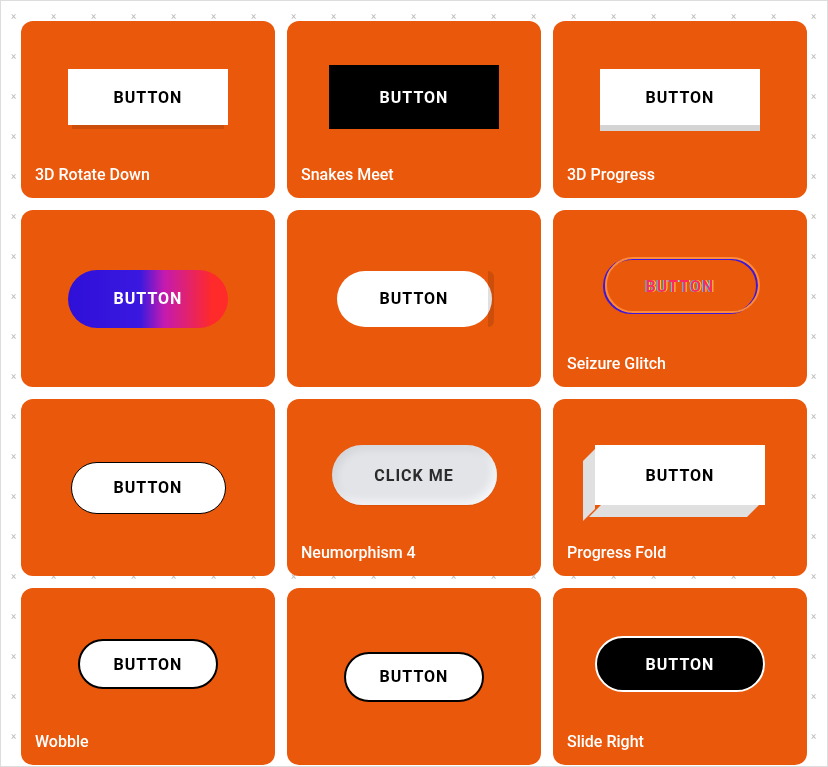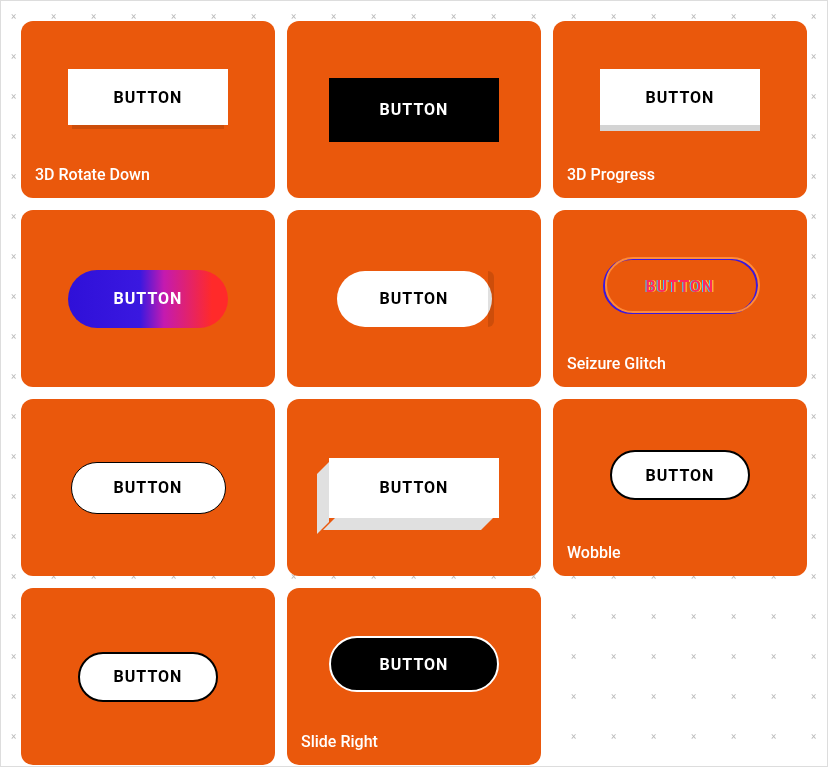--- a/index.html
+++ b/index.html
@@ -121,20 +121,21 @@
     </div>
     <div class="title">3D Rotate Down</div>
   </div>
 
   <div class="card">
     <div class="btn-area">
       <div class="btn btn-rect-black">
           <span>BUTTON</span>
         </div>
     </div>
+    <div class="title">Snakes Meet</div>
   </div>
 
   <div class="card">
     <div class="btn-area">
       <div class="btn btn-rect-white shadow2">
           <span>BUTTON</span>
         </div>
     </div>
     <div class="title">3D Progress</div>
   </div>
@@ -165,27 +166,36 @@
   </div>
 
   <div class="card">
     <div class="btn-area">
       <div class="btn btn-pill-white-thin">
           <span>BUTTON</span>
         </div>
     </div>
   </div>
 
+  <div class="card">
+    <div class="btn-area">
+      <div class="btn btn-pill-neu">
+          <span>CLICK ME</span>
+        </div>
+    </div>
+    <div class="title">Neumorphism 4</div>
+  </div>
 
   <div class="card">
     <div class="btn-area">
       <div class="btn btn-fold">
           <span>BUTTON</span>
         </div>
     </div>
+    <div class="title">Progress Fold</div>
   </div>
 
   <div class="card">
     <div class="btn-area">
       <div class="btn btn-pill-white-solid">
           <span>BUTTON</span>
         </div>
     </div>
     <div class="title">Wobble</div>
   </div>

